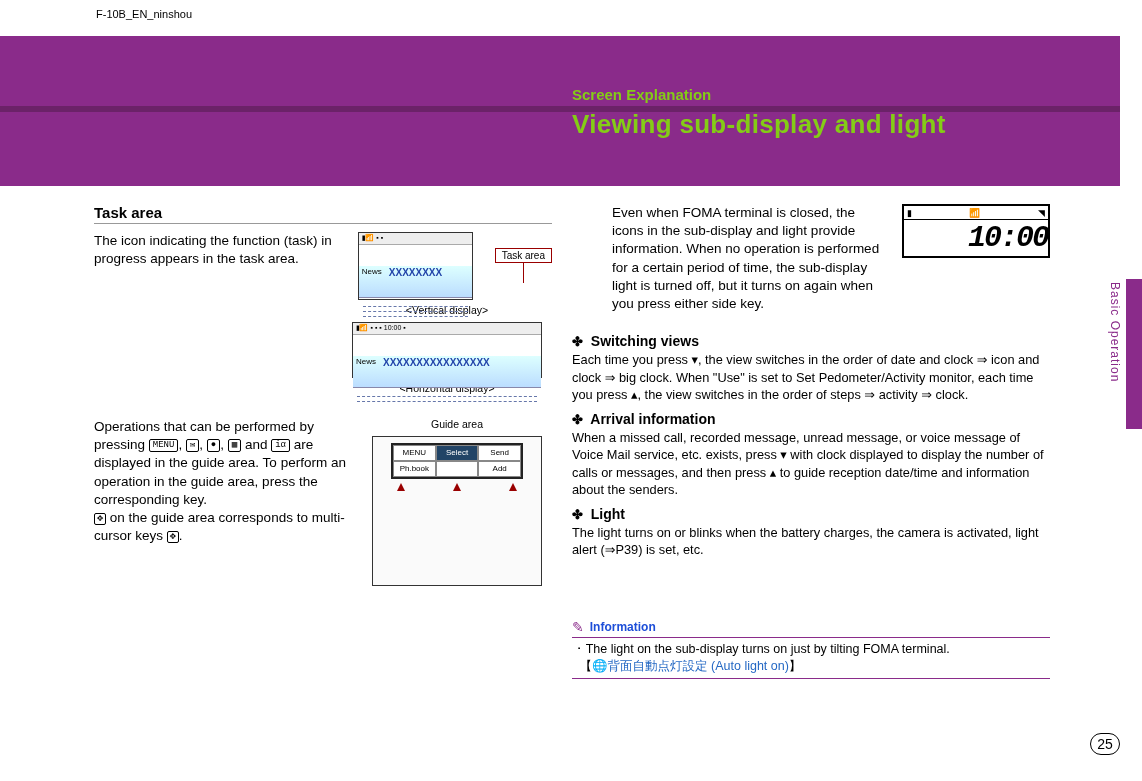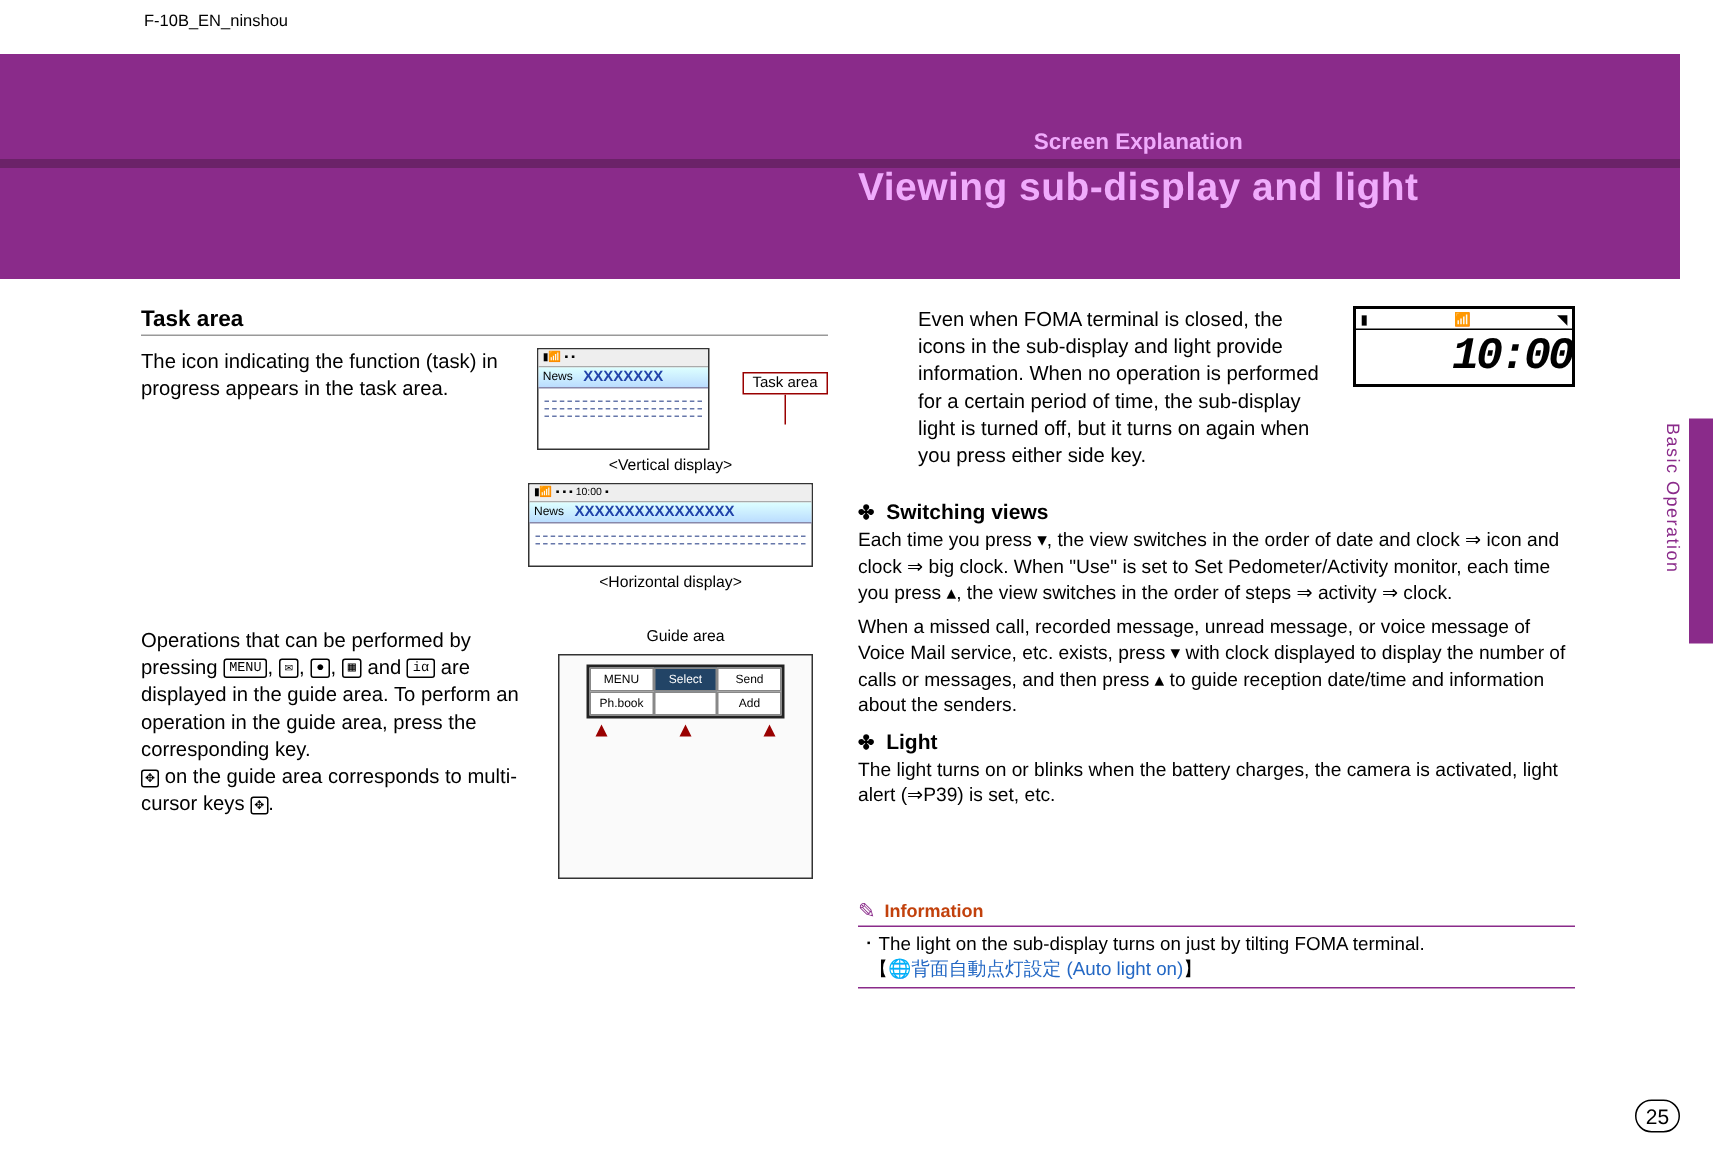--- a/index.html
+++ b/index.html
@@ -48,22 +48,21 @@
     left: 0; right: 0;
     height: 6px;
     background: #6b2268;
   }
   .band-stripe.a { top: 70px; }
 
   .band-text {
     position: absolute;
     left: 12px;
     top: 50px;
-    color: #f0abfc;
-    text-align: center;
+    color: #84cc16;
   }
   .band-subtitle {
     font-size: 15px;
     font-weight: bold;
     margin-bottom: 6px;
   }
   .band-title {
     font-size: 26px;
     font-weight: bold;
     letter-spacing: 0.3px;
@@ -136,27 +135,28 @@
   }
   .mini-display .status-bar {
     height: 12px;
     background: #eee;
     border-bottom: 1px solid #aaa;
     font-size: 7px;
     padding: 1px 3px;
     text-align: left;
   }
   .mini-display .news-bar {
-    height: 14px;
+    height: 32px;
     background: linear-gradient(#dff, #bdf);
     border-bottom: 1px solid #88a;
     font-size: 8px;
     padding: 1px 3px;
     text-align: left;
     position: relative;
+    margin-top: 21px;
   }
   .mini-display .news-bar .xtxt {
     color: #24a;
     font-weight: bold;
     font-size: 10px;
     position: absolute;
     left: 30px;
   }
   .mini-display .lines {
     padding: 4px;
@@ -305,21 +305,21 @@
     display: flex;
     align-items: center;
     gap: 6px;
     padding-bottom: 2px;
   }
   .info-header .pencil {
     font-size: 14px;
     color: #8a2b8a;
   }
   .info-header .lbl {
-    color: #c2410c;
+    color: #1d4ed8;
     font-weight: bold;
     font-size: 12px;
   }
   .info-body {
     border-top: 1px solid #8a2b8a;
     border-bottom: 1px solid #8a2b8a;
     padding: 3px 4px 4px 4px;
     font-size: 12.5px;
     line-height: 1.35;
   }
@@ -468,20 +468,24 @@
         <div class="time">10:00</div>
       </div>
     </div>
 
     <div class="sub-heading">
       <span class="clover">✤</span>
       <span>Switching views</span>
     </div>
     <div class="sub-body">Each time you press ▾, the view switches in the order of date and clock ⇒ icon and clock ⇒ big clock. When "Use" is set to Set Pedometer/Activity monitor, each time you press ▴, the view switches in the order of steps ⇒ activity ⇒ clock.</div>
 
+    <div class="sub-heading">
+      <span class="clover">✤</span>
+      <span>Arrival information</span>
+    </div>
     <div class="sub-body">When a missed call, recorded message, unread message, or voice message of Voice Mail service, etc. exists, press ▾ with clock displayed to display the number of calls or messages, and then press ▴ to guide reception date/time and information about the senders.</div>
 
     <div class="sub-heading">
       <span class="clover">✤</span>
       <span>Light</span>
     </div>
     <div class="sub-body">The light turns on or blinks when the battery charges, the camera is activated, light alert (⇒P39) is set, etc.</div>
 
     <div class="info-box">
       <div class="info-header">

